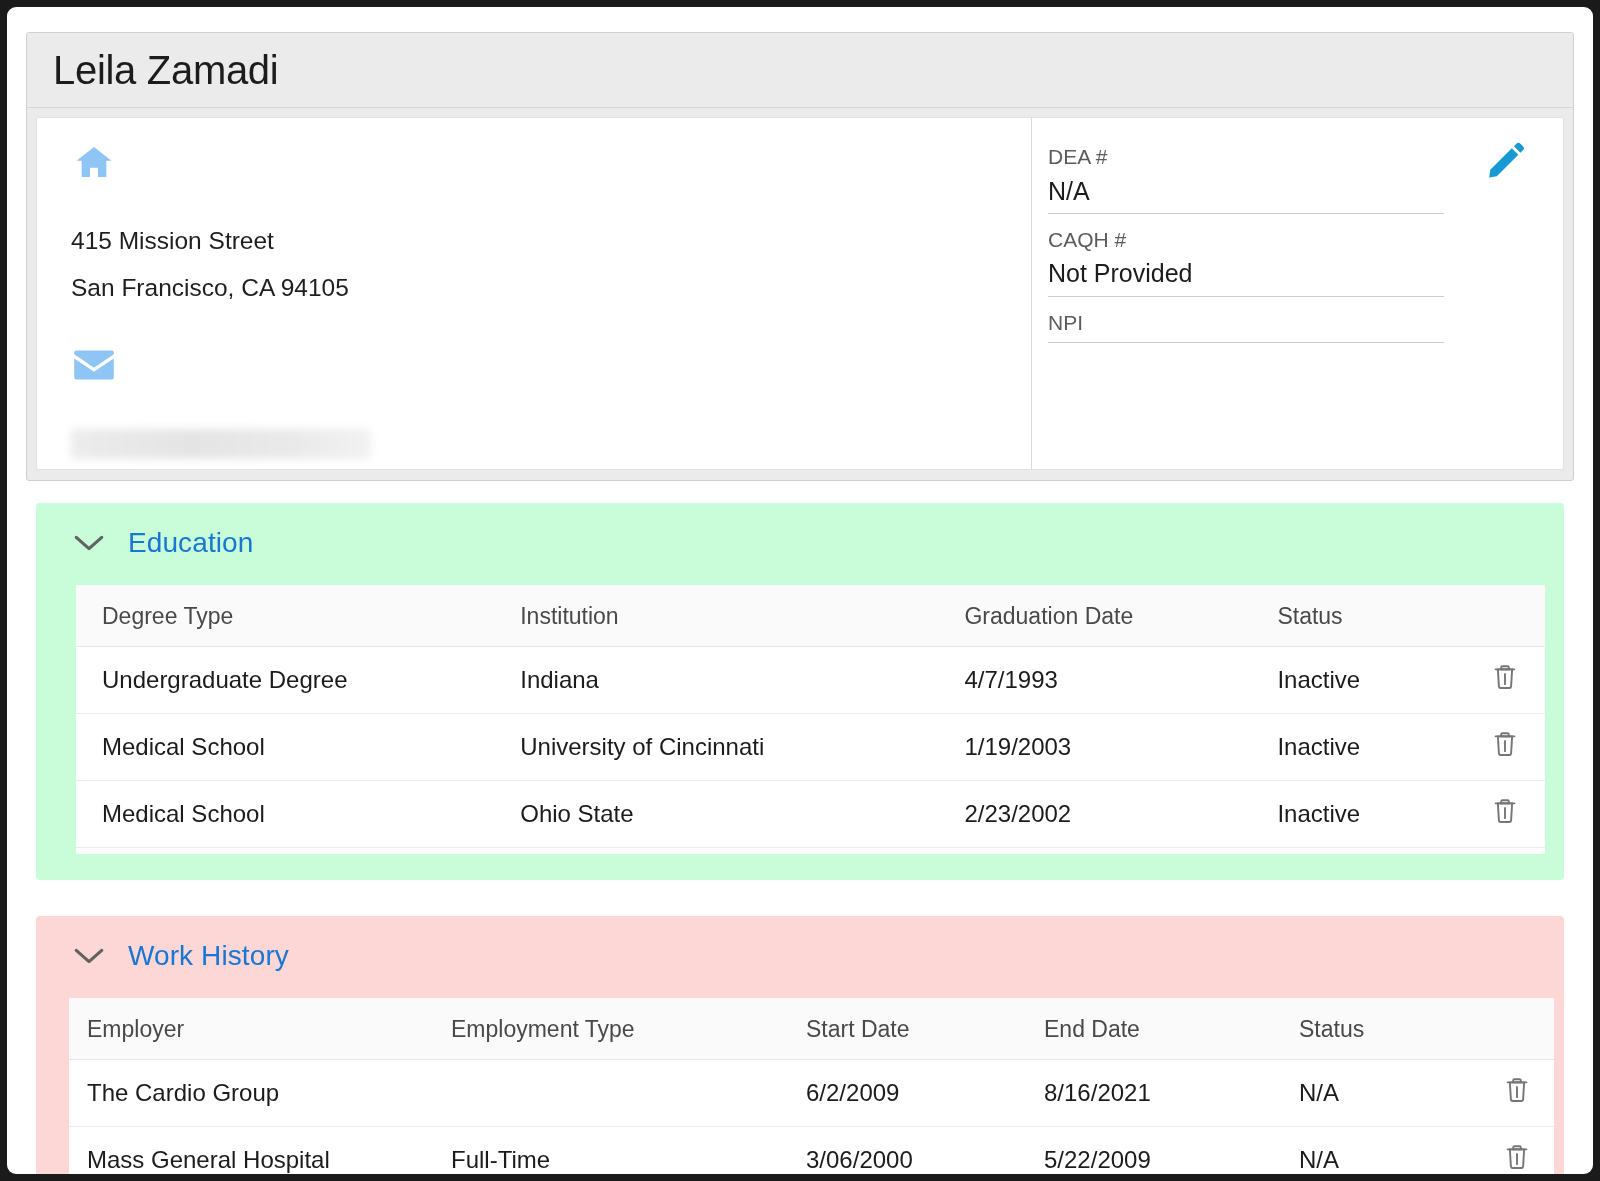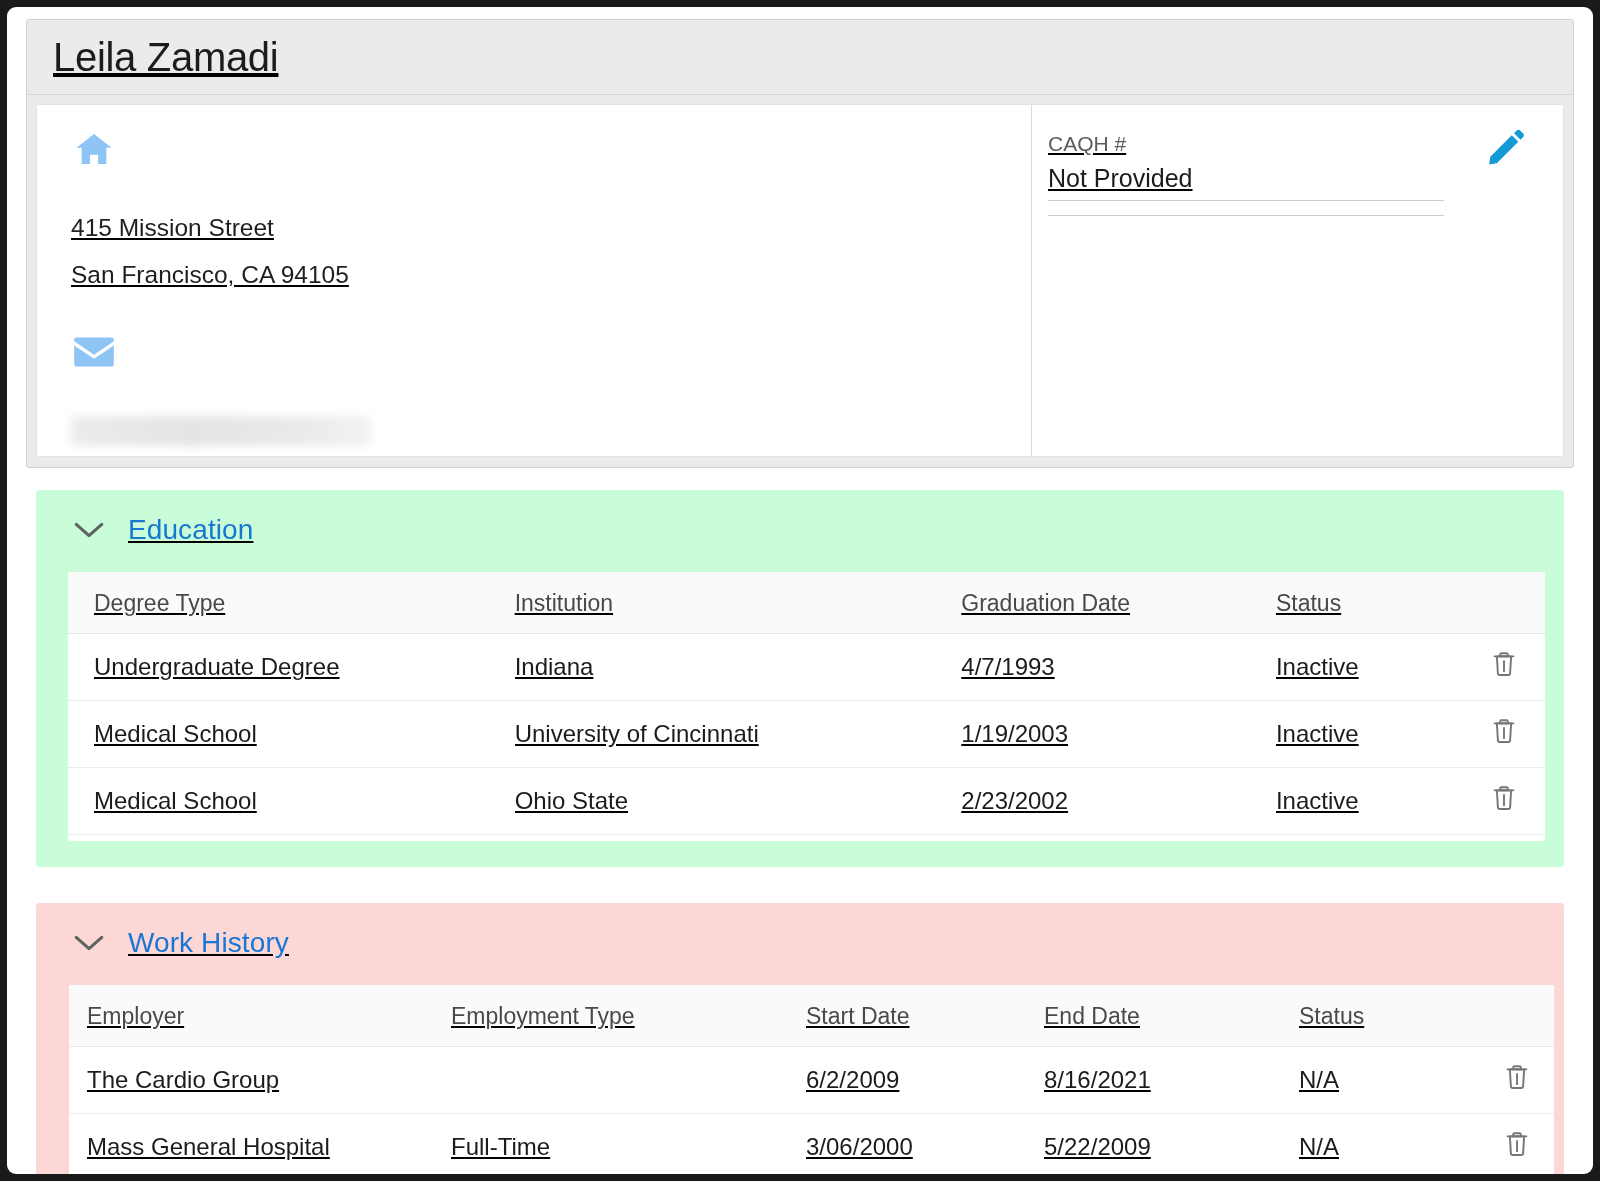--- a/index.html
+++ b/index.html
@@ -22,22 +22,21 @@
     padding: 7px;
   }
 
   .page {
     position: relative;
     width: 100%;
     height: 100%;
     background: #ffffff;
     border-radius: 9px;
     overflow: hidden;
-    padding: 9px 14px 0 14px;
-    text-decoration: underline;
+    padding: 22px 14px 0 14px;
   }
 
   
   .profile-card {
     background: #ebebeb;
     border: 1px solid #d0d0d0;
     border-radius: 3px;
     margin: 3px 5px 0 5px;
     overflow: hidden;
   }
@@ -155,21 +154,21 @@
   .section-title {
     font-size: 28px;
     color: #1877d2;
     font-weight: 400;
     letter-spacing: 0.1px;
   }
 
   
   .table-wrap {
     background: #ffffff;
-    margin: 0 19px 0 32px;
+    margin: 0 19px 0 40px;
     border-radius: 2px;
     padding: 0 0 6px 0;
   }
   .work .table-wrap { margin: 12px 19px 0 33px; padding-bottom: 0; }
 
   table { width: 100%; border-collapse: collapse; table-layout: fixed; }
 
   thead th {
     text-align: left;
     font-size: 23px;
@@ -241,27 +240,32 @@
             </svg>
           </span>
           <span class="redacted"></span>
         </div>
 
 
       </div>
 
       <div class="creds-col">
 
+        <div class="cred-field">
+          <div class="cred-label">DEA #</div>
+          <div class="cred-value">N/A</div>
+        </div>
 
         <div class="cred-field">
           <div class="cred-label">CAQH #</div>
           <div class="cred-value">Not Provided</div>
         </div>
 
         <div class="cred-field">
+          <div class="cred-label">NPI</div>
         </div>
 
         <span class="edit-pencil">
           <span>
             <svg width="40" height="40" viewBox="0 0 24 24" fill="#159ad6" aria-hidden="true">
               <path d="M3.2 17.3L16.1 4.4l3.9 3.9L7.1 21.2l-4.6.7z"></path>
               <path d="M17.4 3.1l1.6-1.6c.6-.6 1.5-.6 2.1 0l1.8 1.8c.6.6.6 1.5 0 2.1l-1.6 1.6z"></path>
             </svg>
           </span>
         </span>

